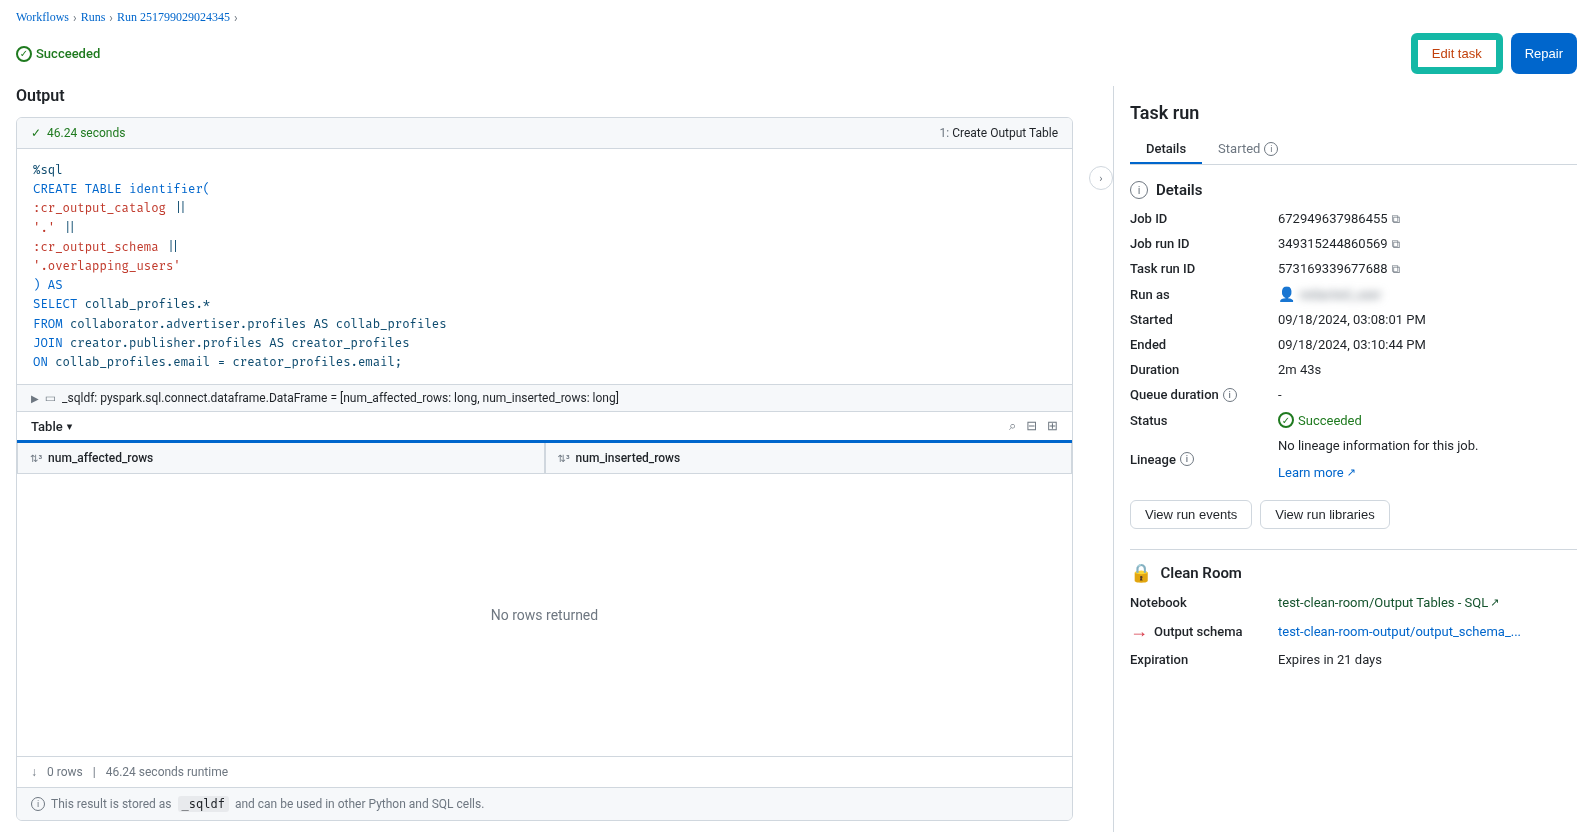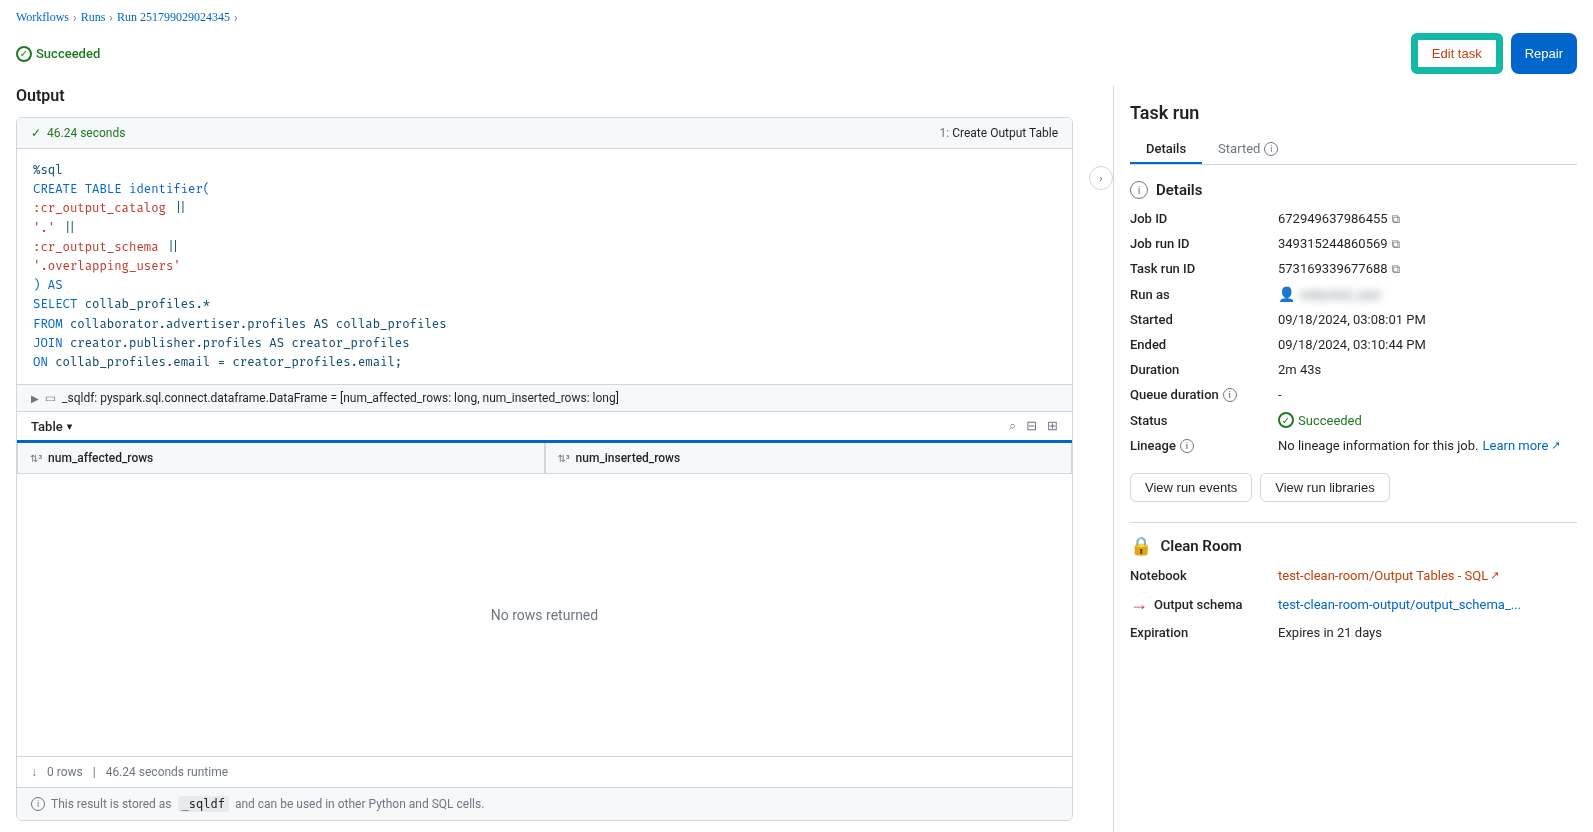--- a/index.html
+++ b/index.html
@@ -268,21 +268,21 @@
         <div class="detail-label">Status</div>
         <div class="detail-value green">
           <span style="width:16px;height:16px;border-radius:50%;border:2px solid #1f7a1f;display:inline-flex;align-items:center;justify-content:center;font-size:10px;">✓</span>
           <span>Succeeded</span>
         </div>
 
         <div class="detail-label">
           Lineage
           <span style="width:14px;height:14px;border-radius:50%;border:1.5px solid #6e7781;display:inline-flex;align-items:center;justify-content:center;font-size:9px;color:#6e7781;">i</span>
         </div>
-        <div class="detail-value" style="flex-direction:row;align-items:flex-start;gap:4px;">
+        <div class="detail-value" style="flex-direction:column;align-items:flex-start;gap:12px;">
           <span>No lineage information for this job.</span>
           <a class="detail-value blue" style="display:flex;align-items:center;gap:3px;">
             <span>Learn more</span>
             <span style="font-size:11px;">↗</span>
           </a>
         </div>
       </div>
 
       <div class="action-btns">
         <button class="action-btn">View run events</button>
@@ -295,21 +295,21 @@
     <div>
       <div class="section-header-icon">
         <span style="font-size:18px;">🔒</span>
         <span class="section-title">Clean Room</span>
       </div>
 
       <div class="detail-grid">
 
         <div class="detail-label">Notebook</div>
         <div class="detail-value blue">
-          <a style="color:#c2410c;display:flex;align-items:center;gap:2px;">
+          <a style="color:#14532d;display:flex;align-items:center;gap:2px;">
             <span>test-clean-room/Output Tables - SQL</span>
             <span style="font-size:11px;">↗</span>
           </a>
         </div>
 
         <div class="detail-label">
           <span style="color:#d73a49;font-size:18px;margin-right:2px;">→</span>
           Output schema
         </div>
         <div class="detail-value blue">

